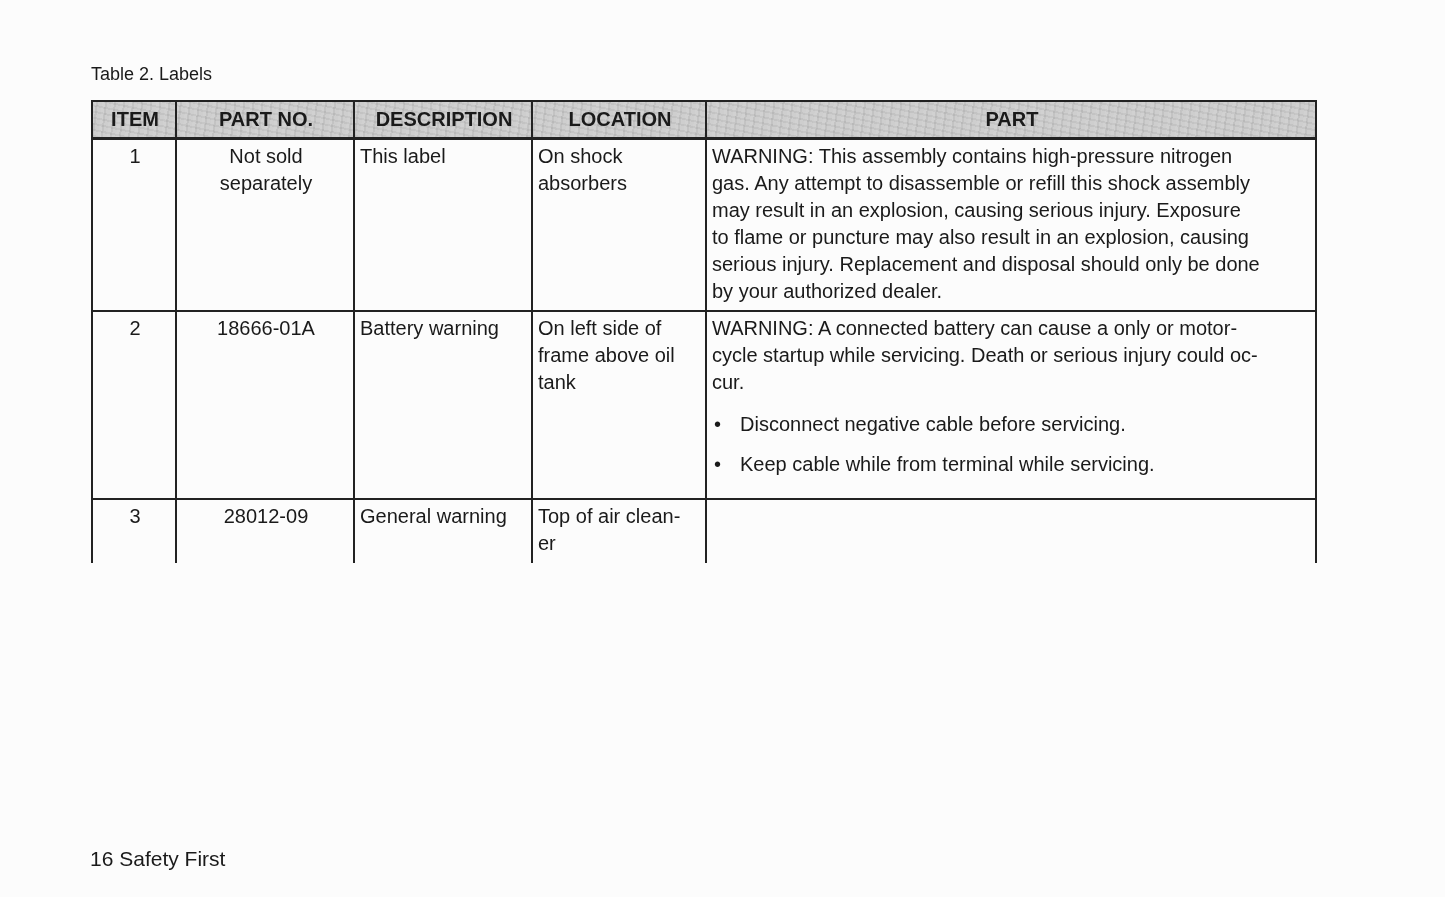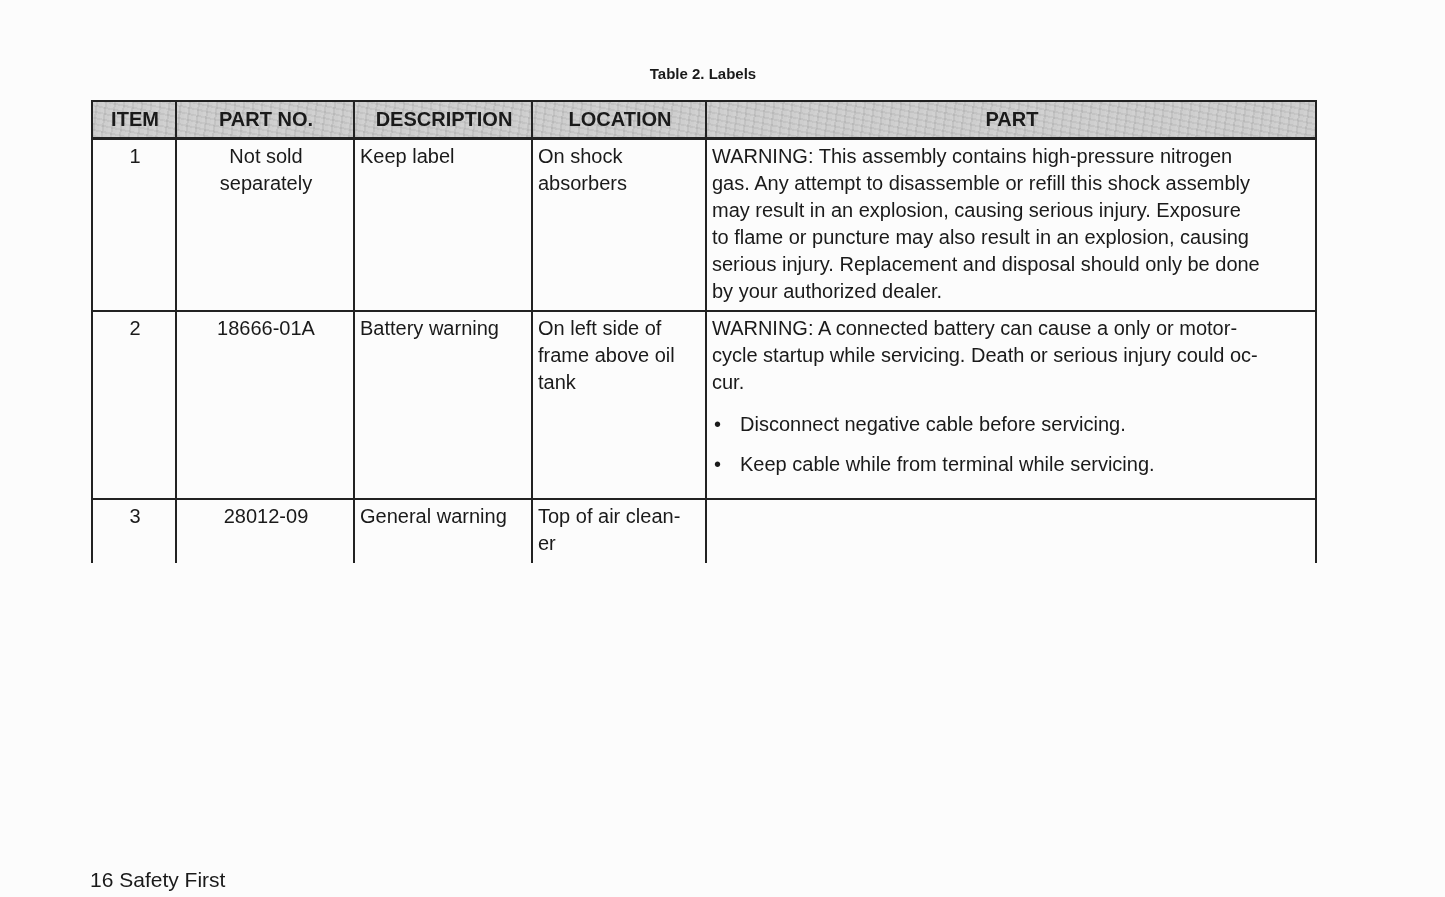--- a/index.html
+++ b/index.html
@@ -16,24 +16,24 @@
   .page {
     position: relative;
     width: 1445px;
     height: 897px;
   }
   .table-title {
     position: absolute;
     left: 91px;
     top: 61px;
     width: 1224px;
-    text-align: center;
-    font-size: 15px;
+    text-align: left;
+    font-size: 18px;
     line-height: 26px;
-    font-weight: bold;
+    font-weight: normal;
   }
   .table-clip {
     position: absolute;
     left: 91px;
     top: 100px;
     width: 1228px;
     height: 463px;
     overflow: hidden;
   }
   table.labels {
@@ -74,21 +74,21 @@
   .bullet + .bullet { margin-top: 13px; }
   .bullet .dot {
     flex: 0 0 28px;
     width: 28px;
     padding-left: 2px;
     box-sizing: border-box;
   }
   .page-footer {
     position: absolute;
     left: 90px;
-    top: 867px;
+    top: 846px;
     font-size: 21px;
     line-height: 25px;
   }
 </style>
 </head>
 <body>
 
 <div class="page">
 
   <div class="table-title">Table 2. Labels</div>
@@ -109,21 +109,21 @@
             <th>DESCRIPTION</th>
             <th>LOCATION</th>
             <th>PART</th>
           </tr>
       </thead>
       <tbody>
           <tr class="row-1">
             <td class="pre center">1</td>
             <td class="pre center">Not sold
 separately</td>
-            <td class="pre">Keep label</td>
+            <td class="pre">This label</td>
             <td class="pre">On shock
 absorbers</td>
             <td>
               <div class="pre">WARNING: This assembly contains high-pressure nitrogen
 gas. Any attempt to disassemble or refill this shock assembly
 may result in an explosion, causing serious injury. Exposure
 to flame or puncture may also result in an explosion, causing
 serious injury. Replacement and disposal should only be done
 by your authorized dealer.</div>
             </td>

